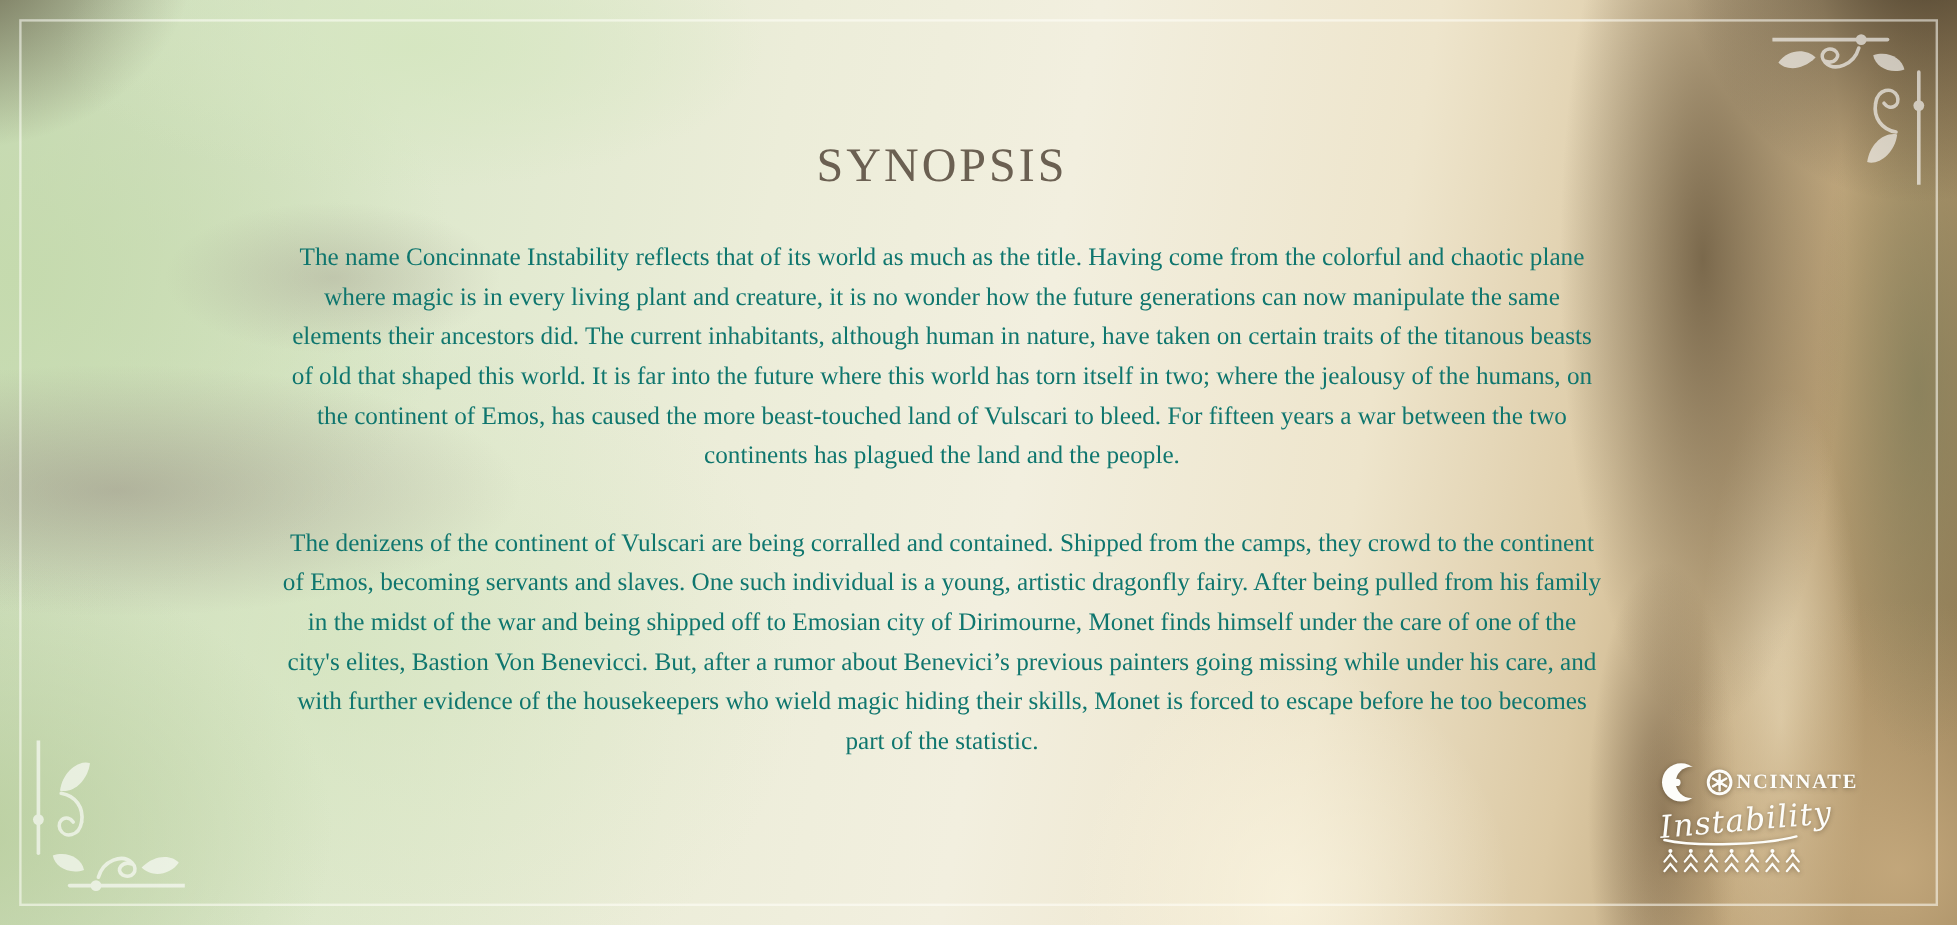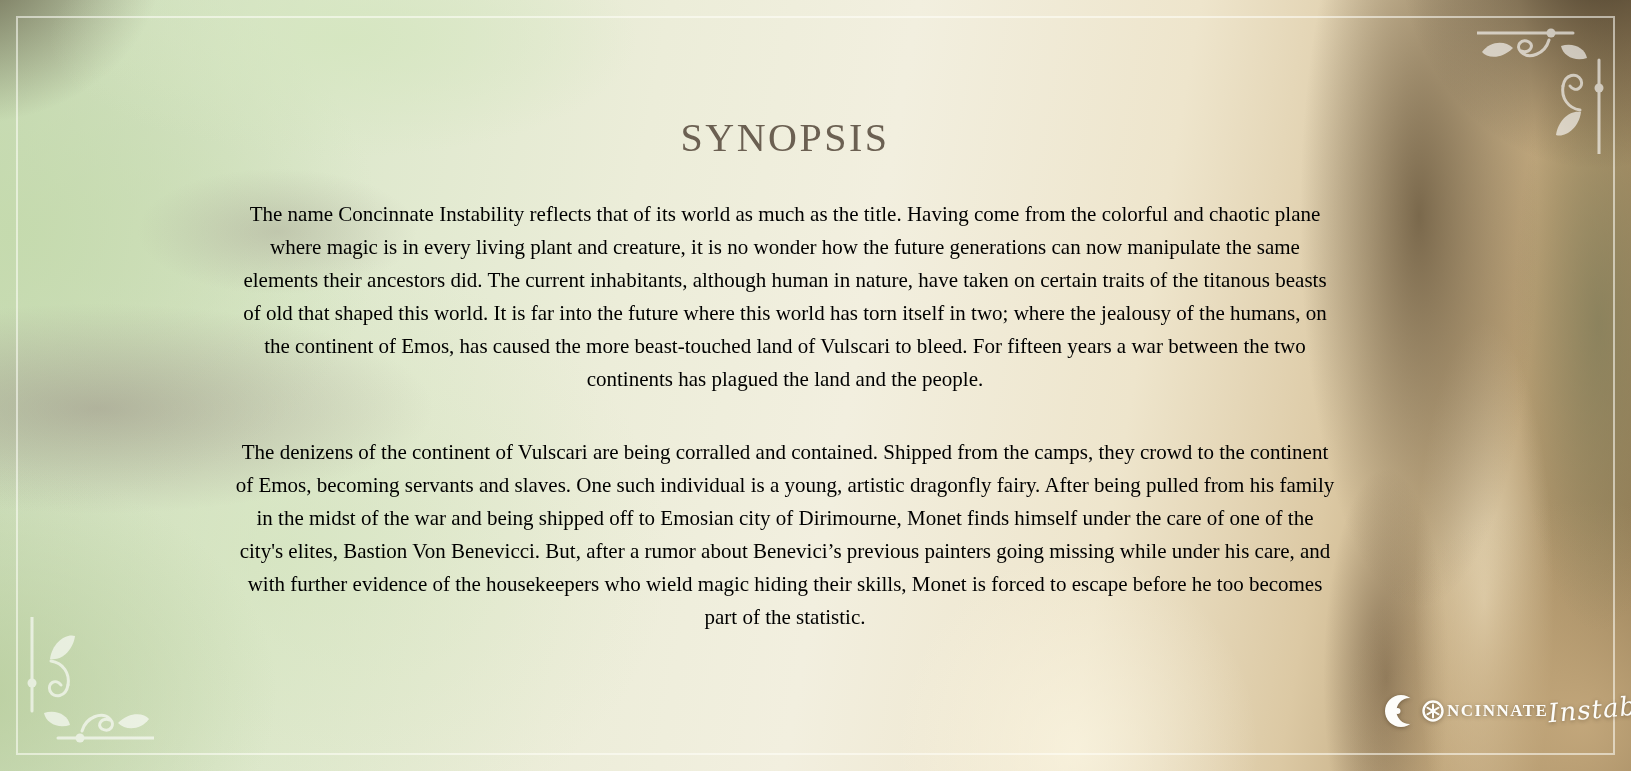--- a/index.html
+++ b/index.html
@@ -45,28 +45,28 @@
   .content {
     position:absolute; left:235px; top:118px; width:1100px;
     text-align:center;
   }
   .title {
     font-size:40px; font-weight:normal; letter-spacing:2.5px;
     color:#6b6052; line-height:1;
   }
   .synopsis-text {
     margin-top:40px;
-    font-size:21px; line-height:33px; color:#000000;
+    font-size:21px; line-height:33px; color:#0f766e;
   }
   .synopsis-text + .synopsis-text { }
 
   
   .logo {
     position:absolute; right:84px; bottom:42px; width:164px;
-    display:flex; align-items:flex-start;
+    display:flex; flex-direction:column; align-items:flex-start;
     color:#fff;
     filter:drop-shadow(0 1px 2px rgba(60,45,25,0.45));
   }
   .logo-word {
     display:flex; align-items:center; gap:2px;
   }
   .logo-rest {
     font-weight:bold; font-size:17px; letter-spacing:1.5px; color:#fdfdfa;
     font-family:"Liberation Serif", serif;
   }

